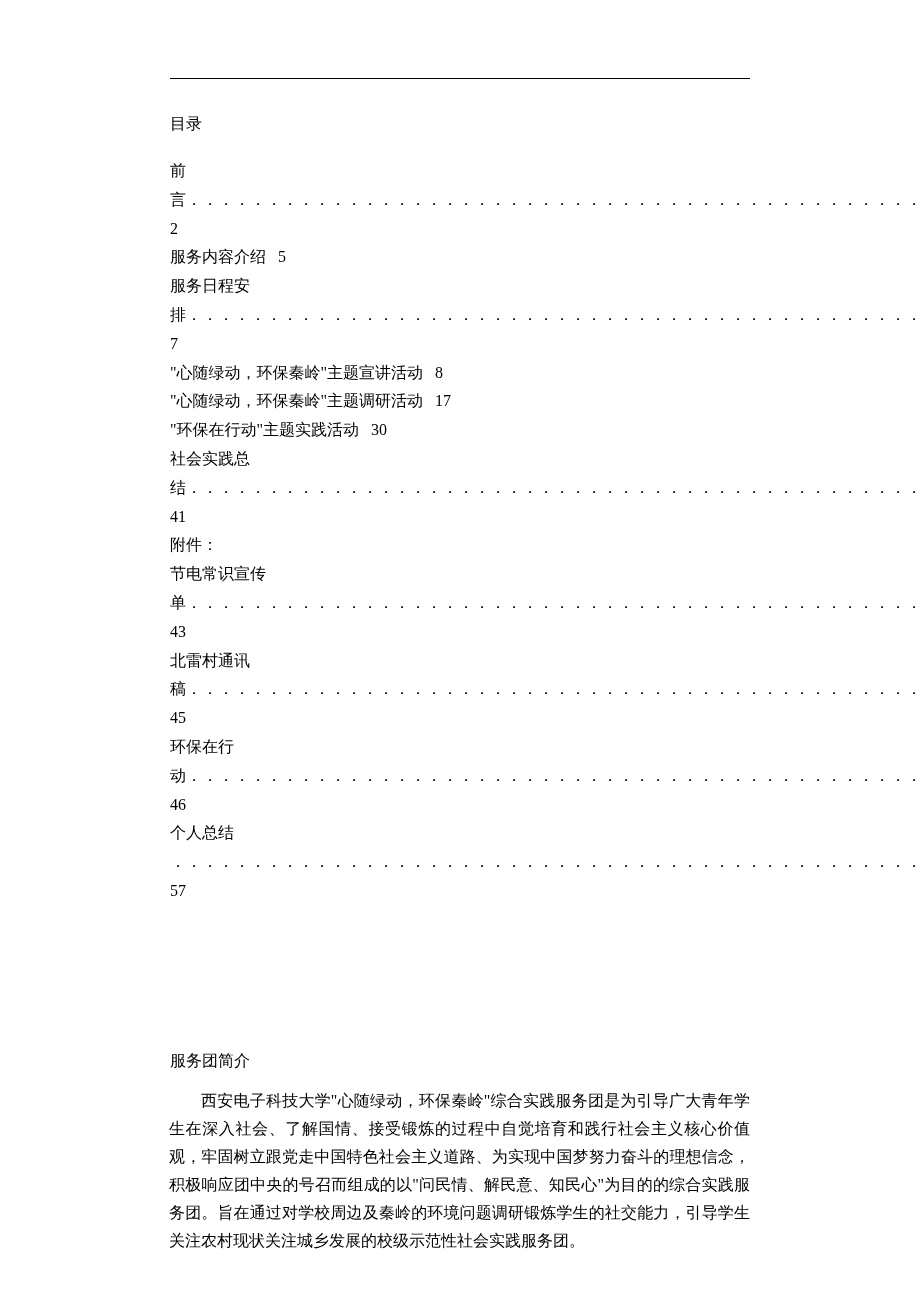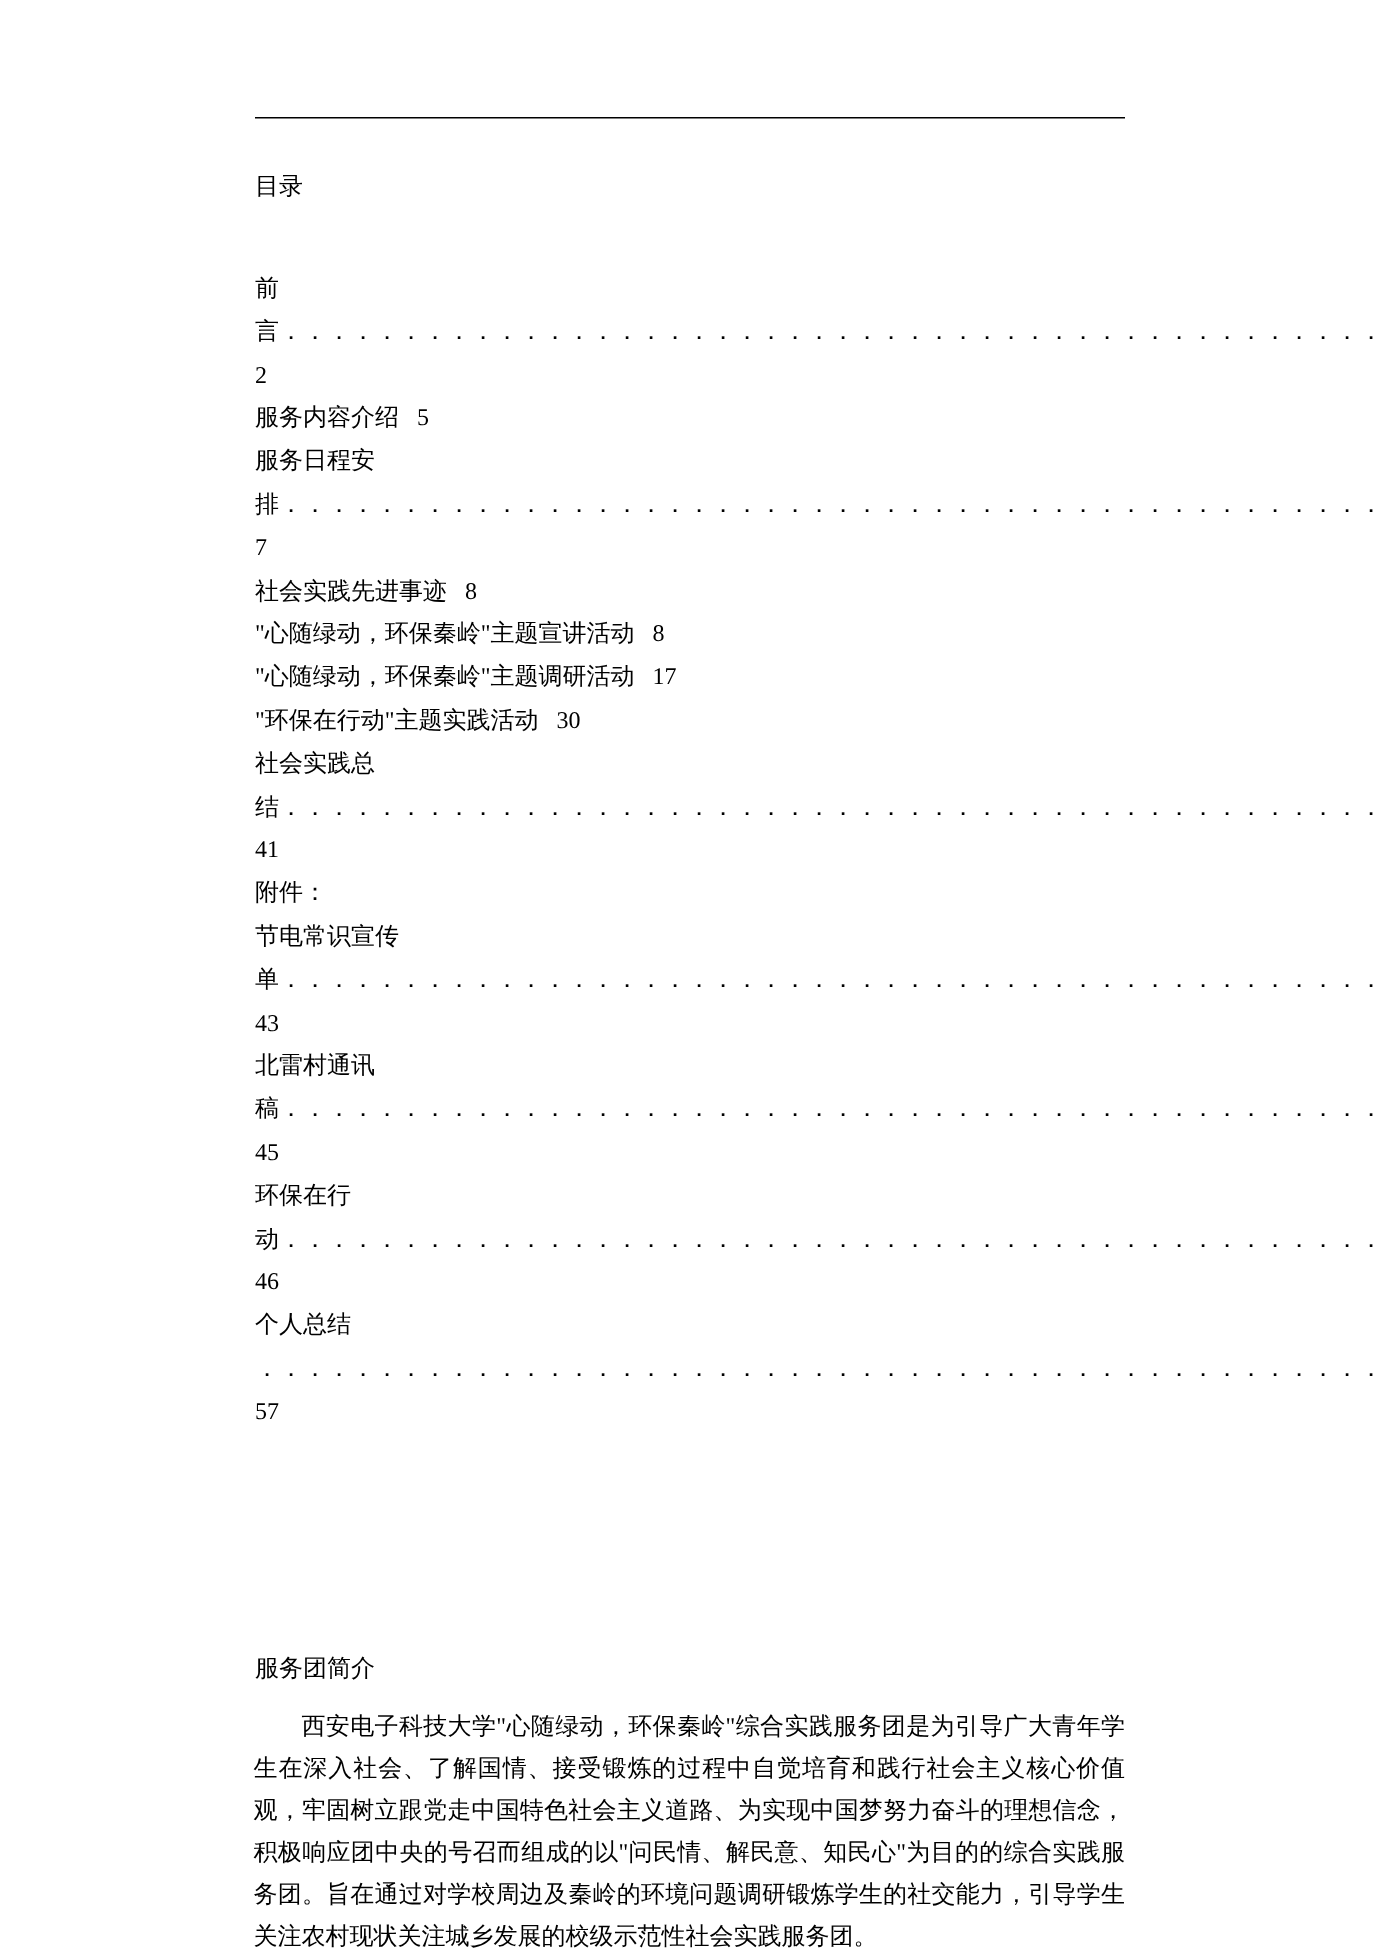--- a/index.html
+++ b/index.html
@@ -15,21 +15,21 @@
       box-sizing: border-box;
     }
     .hr-top {
       border: none;
       border-top: 1px solid #000;
       margin: 18px 0 35px 0;
     }
     .toc-title {
       font-size: 16px;
       color: #000;
-      margin-bottom: 44px;
+      margin-bottom: 22px;
     }
     .toc-list {
       font-size: 16px;
       color: #000;
       line-height: 1.8;
     }
     .toc-entry {
       display: block;
       word-break: break-all;
     }
@@ -74,23 +74,20 @@
 
 
     <span class="toc-entry">
       <span>服务内容介绍</span>&nbsp;&nbsp;&nbsp;<span>5</span>
     </span>
 
     <span class="toc-entry break-line">
       <span>服务日程安排</span><span>．．．．．．．．．．．．．．．．．．．．．．．．．．．．．．．．．．．．．．．．．．．．．．．．．．．．．．．．．．．．．．．．．．．．．．．．</span><span>7</span>
     </span>
 
-    <span class="toc-entry">
-      <span>社会实践先进事迹</span>&nbsp;&nbsp;&nbsp;<span>8</span>
-    </span>
 
     <span class="toc-entry">
       <span> "心随绿动，环保秦岭"主题宣讲活动</span>&nbsp;&nbsp;&nbsp;<span>8</span>
     </span>
 
     <span class="toc-entry">
       <span> "心随绿动，环保秦岭"主题调研活动</span>&nbsp;&nbsp;&nbsp;<span>17</span>
     </span>
 
     <span class="toc-entry">

